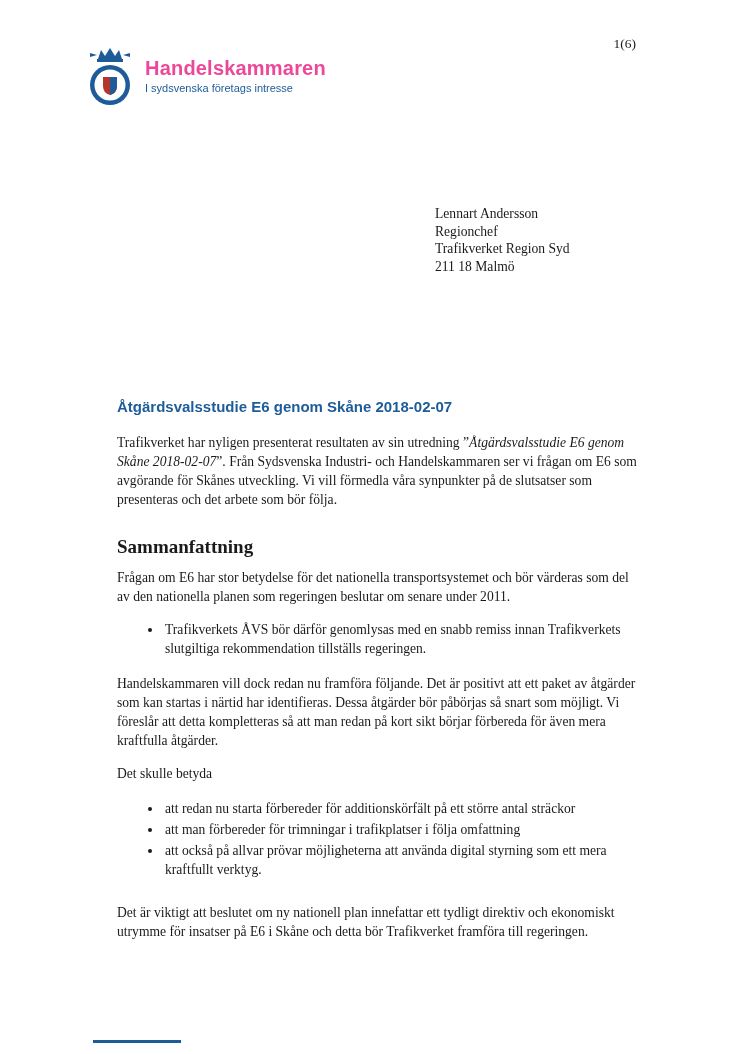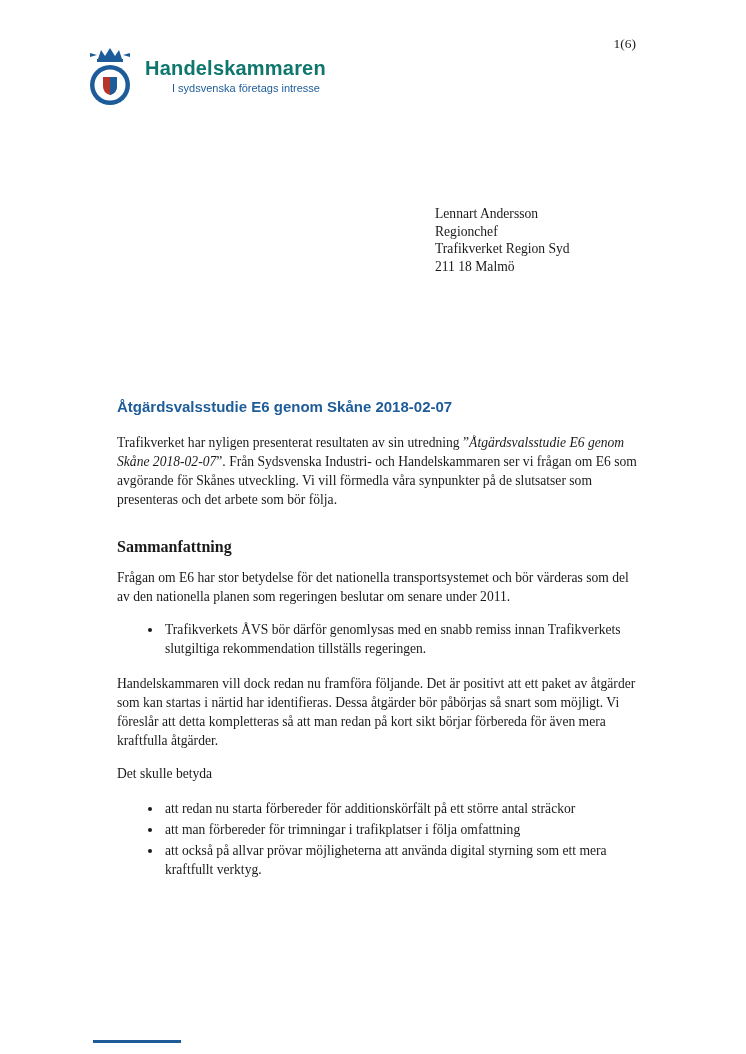--- a/index.html
+++ b/index.html
@@ -27,30 +27,29 @@
     left: 84px;
     display: flex;
     align-items: flex-start;
     gap: 9px;
   }
   .logo-text { margin-top: 13px; }
   .logo-name {
     font-family: "Liberation Sans", sans-serif;
     font-weight: 700;
     font-size: 20px;
-    color: #0f766e;
+    color: #ec4899;
     letter-spacing: 0.2px;
     line-height: 22px;
   }
   .logo-tagline {
     font-family: "Liberation Sans", sans-serif;
     font-size: 11px;
     color: #1d5c99;
     margin-top: 3px;
-    margin-left: 27px;
   }
 
   .recipient {
     position: absolute;
     top: 205px;
     left: 435px;
     font-size: 13.6px;
     line-height: 17.5px;
   }
 
@@ -66,21 +65,21 @@
     font-family: "Liberation Sans", sans-serif;
     font-size: 15px;
     font-weight: 700;
     color: #1d5c99;
     margin: 0 0 17px 0;
     line-height: 18px;
   }
   .content p { margin: 4px 0 14px 0; }
   .content h2 {
     font-family: "Liberation Serif", serif;
-    font-size: 16px;
+    font-size: 19px;
     font-weight: 700;
     margin: 28px 0 12px 0;
   }
   .content ul {
     margin: 0 0 16px 0;
     padding: 0 0 0 46px;
     list-style: disc;
   }
   .content ul.spaced { margin-top: 16px; margin-bottom: 24px; }
   .content li { margin: 0 0 2px 0; padding-left: 2px; }
@@ -140,15 +139,16 @@
   <p>Handelskammaren vill dock redan nu framföra följande. Det är positivt att ett paket av åtgärder som kan startas i närtid har identifieras. Dessa åtgärder bör påbörjas så snart som möjligt. Vi föreslår att detta kompletteras så att man redan på kort sikt börjar förbereda för även mera kraftfulla åtgärder.</p>
 
   <p>Det skulle betyda</p>
 
   <ul class="spaced">
     <li>att redan nu starta förbereder för additionskörfält på ett större antal sträckor</li>
     <li>att man förbereder för trimningar i trafikplatser i följa omfattning</li>
     <li>att också på allvar prövar möjligheterna att använda digital styrning som ett mera kraftfullt verktyg.</li>
   </ul>
 
+  <p>Det är viktigt att beslutet om ny nationell plan innefattar ett tydligt direktiv och ekonomiskt utrymme för insatser på E6 i Skåne och detta bör Trafikverket framföra till regeringen.</p>
 </main>
 
 <div class="footer-line"></div>
 
 </body></html>

